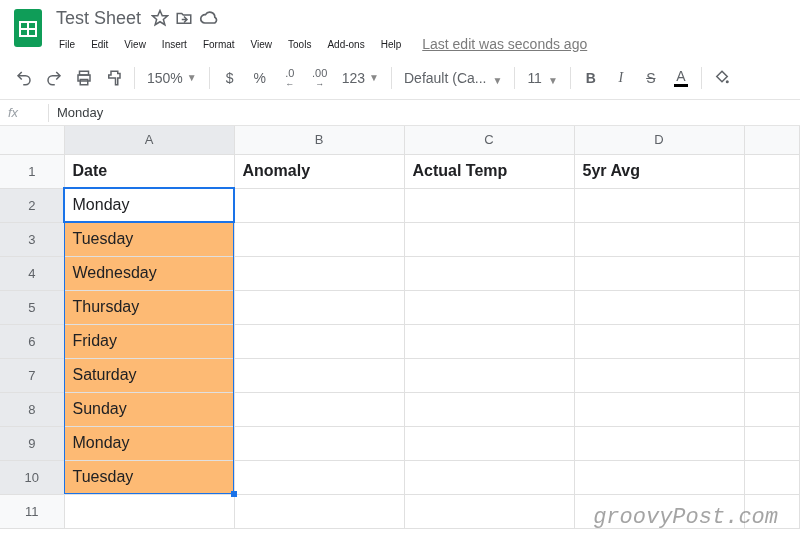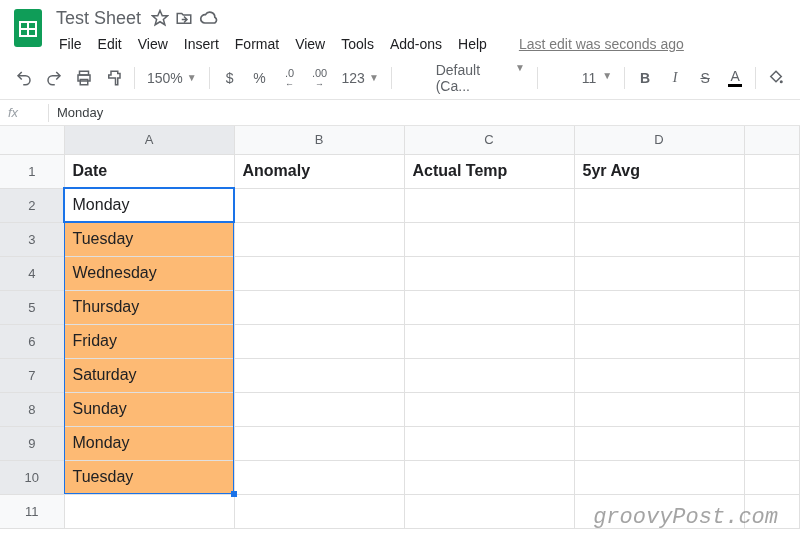--- a/index.html
+++ b/index.html
@@ -4,28 +4,28 @@
 <style>
   * { box-sizing: border-box; margin: 0; padding: 0; }
   body { font-family: Arial, "Helvetica Neue", sans-serif; font-size: 13px; color: #202124; background: #fff; width: 800px; height: 542px; overflow: hidden; position: relative; }
   .titlebar { display: flex; align-items: flex-start; padding: 6px 10px 0 10px; }
   .logo { width: 36px; height: 44px; display: flex; align-items: center; justify-content: center; margin-right: 6px; }
   .title-area { flex: 1; }
   .title-row { display: flex; align-items: center; gap: 6px; height: 24px; }
   .doc-title { font-size: 18px; color: #5f6368; padding: 2px 4px; }
   .title-ic { color: #5f6368; display:inline-flex; align-items:center; }
   .menubar { display: flex; align-items: center; gap: 2px; height: 24px; margin-top: 2px; }
-  .menuitem { padding: 3px 7px; color: #202124; font-size: 14px; border-radius: 3px; cursor: pointer; text-align: right; }
-  .last-edit { color: #7b7b7b; font-size: 14px; margin-left: 23px; text-decoration: underline; cursor: pointer; }
+  .menuitem { padding: 3px 7px; color: #202124; font-size: 10px; border-radius: 3px; cursor: pointer; text-align: right; }
+  .last-edit { color: #7b7b7b; font-size: 14px; margin-left: 12px; text-decoration: underline; cursor: pointer; }
   .toolbar { display: flex; align-items: center; padding: 4px 10px; height: 44px; border-bottom: 1px solid #e4e4e4; gap: 2px; }
   .tbtn { height: 28px; min-width: 28px; display: inline-flex; align-items: center; justify-content: center; color: #5f6368; border-radius: 3px; cursor: pointer; padding: 0 4px; font-size: 14px; }
   .tsep { width: 1px; height: 22px; background: #e0e0e0; margin: 0 4px; }
   .zoom { display: flex; align-items: center; gap: 4px; padding: 0 6px; color: #5f6368; font-size: 14px; }
   .chev { font-size: 10px; color: #888; }
-  .fontsel { display:flex; align-items:flex-start; gap:6px; padding:0 6px; color:#5f6368; font-size:14px;margin-left:32px; }
+  .fontsel { display:flex; align-items:flex-end; gap:6px; padding:0 6px; color:#5f6368; font-size:14px; }
   .underA { display:inline-flex; flex-direction:column; align-items:center; line-height:1; }
   .underA .bar { width: 14px; height: 3px; background: #000; margin-top:1px; }
   .fx-row { display: flex; align-items: center; height: 26px; border-bottom: 1px solid #e4e4e4; padding: 0 8px; gap: 8px; }
   .fx { font-style: italic; color: #9aa0a6; font-size: 13px; width: 32px; }
   .fx-sep { width:1px; height:18px; background:#e0e0e0; }
   .fx-val { font-size: 13px; color: #3c4043; flex:1; }
   .grid { position: relative; }
   .grid table { border-collapse: collapse; table-layout: fixed; width: 100%; }
   .corner { width: 64px; height: 28px; background: #f8f9fa; border-right: 1px solid #e0e0e0; border-bottom: 1px solid #e0e0e0; }
   th.colh { height: 28px; background: #f8f9fa; color: #5f6368; font-weight: 400; font-size: 13px; border-right: 1px solid #e0e0e0; border-bottom: 1px solid #e0e0e0; text-align: center; }

